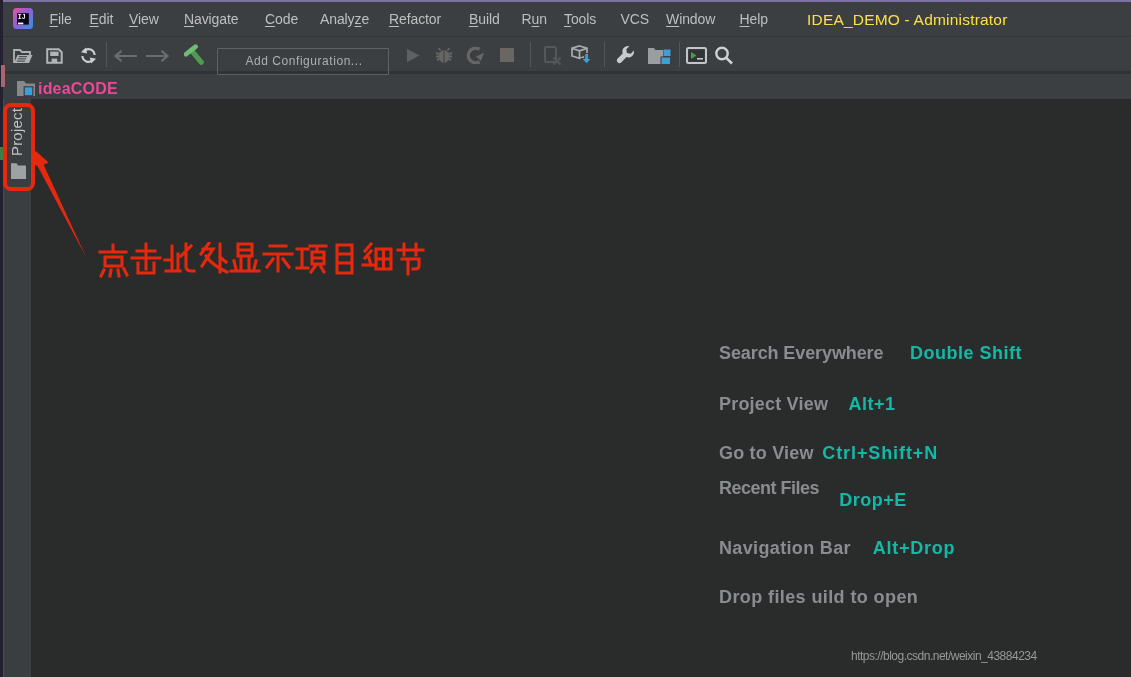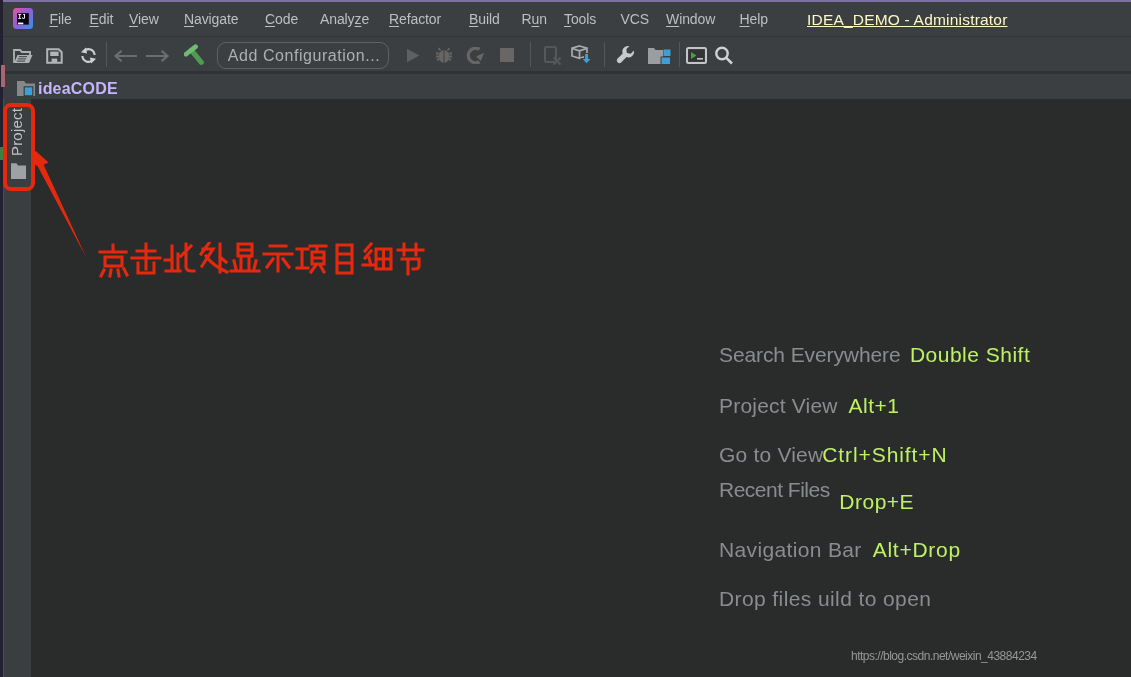--- a/index.html
+++ b/index.html
@@ -7,31 +7,31 @@
        font-family:"Liberation Sans",sans-serif;position:relative;}
   .abs{position:absolute;}
   #topline{left:0;top:0;width:1131px;height:2px;background:#7b72a2;}
   #menubar{left:0;top:2px;width:1131px;height:34.2px;background:#3c3f41;}
   #toolbar{left:0;top:36.2px;width:1131px;height:34.5px;background:#3c3f41;border-top:1.2px solid #323537;box-sizing:border-box;}
   #crumbs{left:0;top:71px;width:1131px;height:28px;background:#3c3f41;border-top:3px solid #303234;box-sizing:border-box;}
   #leftedge{left:0;top:0;width:3px;height:677px;background:#23202f;}
   #stripe{left:3px;top:99px;width:27.5px;height:578px;background:#3b3e40;}
   .menuitem{position:absolute;top:11px;font-size:14px;color:#bdbfc1;white-space:pre;letter-spacing:-0.1px;}
   .menuitem u{text-decoration-thickness:1px;text-underline-offset:2px;}
-  #wintitle{position:absolute;top:10.5px;left:807px;font-size:15.5px;color:#fef9c3;letter-spacing:0.2px;text-decoration:underline;}
+  #wintitle{position:absolute;top:10.5px;left:807px;font-size:15.5px;color:#fde047;letter-spacing:0.2px;}
   .sep{position:absolute;top:41.5px;width:1.5px;height:25px;background:#54575a;}
-  #addconfig{position:absolute;left:217px;top:42px;width:170px;height:25px;
-     border:1.5px solid #5e6264;border-radius:9px;color:#adb0b2;font-size:16px;letter-spacing:0.55px;
+  #addconfig{position:absolute;left:217px;top:48px;width:170px;height:25px;
+     border:1.5px solid #5e6264;border-radius:1px;color:#adb0b2;font-size:12px;letter-spacing:0.55px;
      line-height:25px;text-align:center;text-indent:2px;}
   #projlabel{position:absolute;left:2px;top:102.5px;width:28px;height:58px;}
   #projlabel span{position:absolute;left:50%;top:50%;transform:translate(-50%,-50%) rotate(-90deg);
      font-size:15px;letter-spacing:0.2px;color:#c0c2c4;white-space:nowrap;}
-  .sc{position:absolute;font-size:21px;white-space:pre;}
+  .sc{position:absolute;font-size:18px;white-space:pre;font-weight:bold;}
   .g{color:#8a8d90;}
-  .b{color:#bef264;letter-spacing:0.5px;}
+  .b{color:#14b8a6;letter-spacing:0.5px;}
   #watermark{position:absolute;left:851px;top:649px;font-size:12px;letter-spacing:-0.5px;color:#98989a;}
   #redrect{position:absolute;left:3px;top:103px;width:32px;height:88px;
      border:4px solid #e5290f;border-radius:8px;box-sizing:border-box;}
   #cjk{position:absolute;left:96px;top:242px;}
 </style>
 </head>
 <body>
 <div class="abs" id="menubar"></div>
 <div class="abs" id="topline"></div>
 <div class="abs" id="toolbar"></div>
@@ -156,21 +156,21 @@
 
 <svg class="abs" style="left:713.8px;top:46.3px" width="20" height="19" viewBox="0 0 20 19">
   <circle cx="8" cy="7.5" r="5.7" fill="none" stroke="#cfd1d2" stroke-width="2.4"></circle>
   <path d="M12.3,11.8 L18,17.5" stroke="#cfd1d2" stroke-width="2.6"></path>
 </svg>
 
 <svg class="abs" style="left:16px;top:80px" width="20" height="18" viewBox="0 0 20 18">
   <path d="M1,1 h7 l2,2.5 H19 v12.5 H1 Z" fill="#85898b"></path>
   <rect x="8.2" y="6.8" width="8.6" height="9" fill="#3d9fd8" stroke="#34383a" stroke-width="1.1"></rect>
 </svg>
-<div class="abs" style="left:38px;top:80px;font-size:16px;font-weight:bold;color:#c4b5fd;letter-spacing:0.2px">ideaCODE</div>
+<div class="abs" style="left:38px;top:80px;font-size:16px;font-weight:bold;color:#ec4899;letter-spacing:0.2px">ideaCODE</div>
 
 <div id="projlabel">
     <span>Project</span>
   </div>
 <svg class="abs" style="left:10px;top:162px" width="17" height="17" viewBox="0 0 17 15" preserveAspectRatio="none">
   <path d="M1,1 h5.5 l1.5,2 H16 v12 H1 Z" fill="#9fa2a4"></path>
 </svg>
 
 <div id="redrect"></div>
 <svg class="abs" style="left:28px;top:146px" width="62" height="116" viewBox="0 0 62 116">

